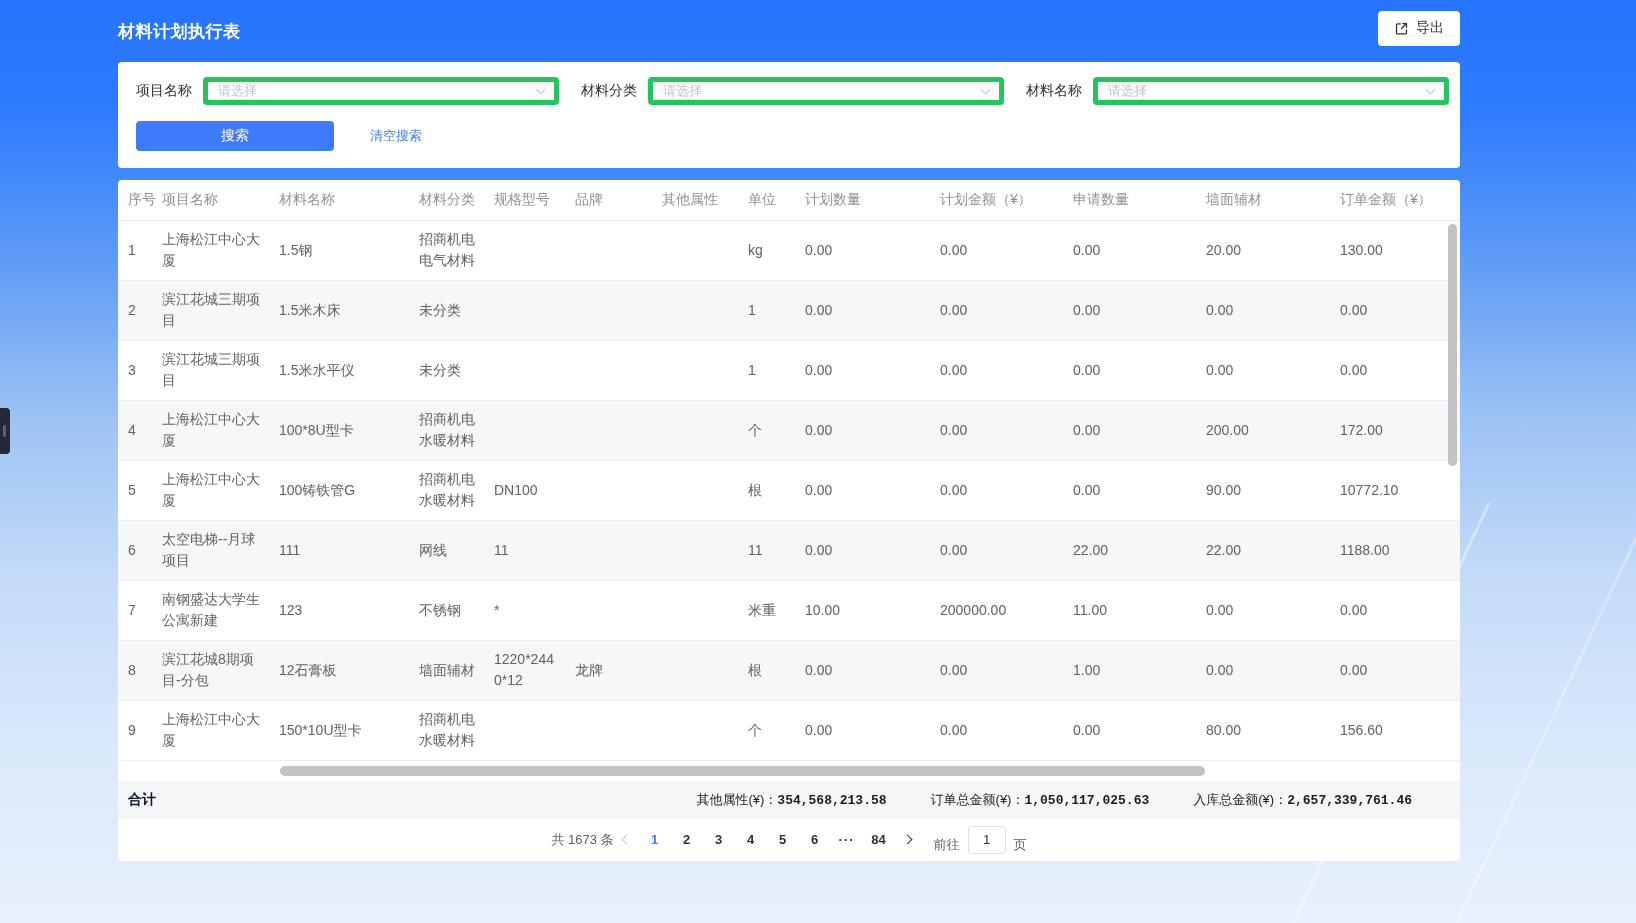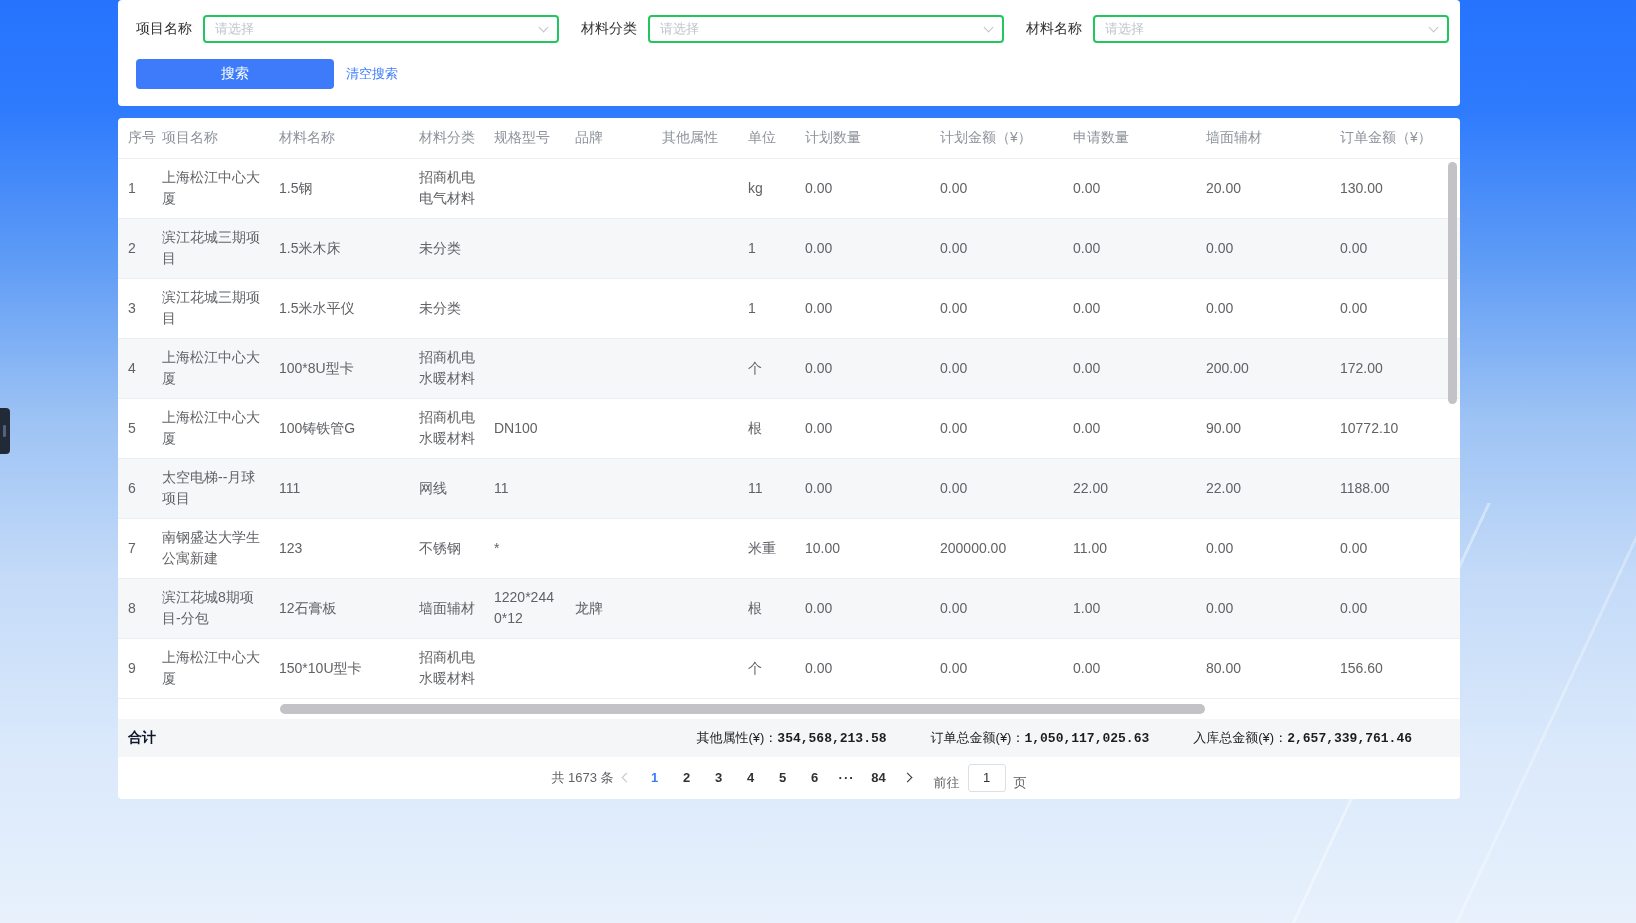--- a/index.html
+++ b/index.html
@@ -25,29 +25,29 @@
     border-radius:4px; height:35px; padding:0 16px; font-size:14px; color:#303133; cursor:pointer;
     font-family:inherit; margin-top:-6px; }
   .export-btn svg { display:block; }
 
   
   .filter-card { background:#fff; border-radius:4px; height:106px; padding:15px 18px 0; }
   .filter-row { display:flex; align-items:center; }
   .filter-field { display:flex; align-items:center; }
   .filter-field + .filter-field { margin-left:22px; }
   .filter-label { font-size:14px; color:#303133; margin-right:11px; white-space:nowrap; }
-  .select { width:356px; height:28px; border:2px solid #22c55e; border-radius:4px;
+  .select { width:356px; height:28px; border:5px solid #22c55e; border-radius:4px;
     display:flex; align-items:center; justify-content:space-between; padding:0 10px; cursor:pointer; background:#fff; }
   .select .ph { font-size:13px; color:#bfc4cc; }
   .chev { display:inline-block; width:7px; height:7px; border-left:1.5px solid #c0c4cc; border-bottom:1.5px solid #c0c4cc; }
   .chev.down { transform:rotate(-45deg); margin-top:-3px; }
   .filter-actions { margin-top:16px; display:flex; align-items:center; }
   .search-btn { width:198px; height:30px; background:#3d7bfb; color:#fff; border:none; border-radius:4px;
     font-size:14px; cursor:pointer; font-family:Liberation Mono, monospace; }
-  .clear-link { margin-left:12px; font-size:13px; color:#3d7bfb; cursor:pointer; text-decoration:none; }
+  .clear-link { margin-left:36px; font-size:13px; color:#3d7bfb; cursor:pointer; text-decoration:none; }
 
   
   .table-card { margin-top:12px; background:#fff; border-radius:4px; position:relative; }
   table { width:1342px; border-collapse:collapse; table-layout:fixed; }
   th, td { text-align:left; font-weight:400; padding:0 14px 0 0; overflow:hidden; }
   th:first-child, td:first-child { padding-left:10px; }
   th { height:40px; font-size:14px; color:#8e939b; font-weight:500; border-bottom:1px solid #ebeef5; white-space:nowrap; }
   td { height:60px; font-size:14px; color:#606266; line-height:21px; vertical-align:middle;
     border-bottom:1px solid #ebeef5; word-break:break-all; }
   tr.striped td { background:#f6f7f9; }
@@ -80,20 +80,33 @@
 </style>
 </head>
 <body>
 
 <div class="page">
   <div class="deco"></div>
   <div class="side-handle"></div>
 
   <div class="content">
 
+    <div class="topbar">
+      <div class="page-title">材料计划执行表</div>
+      <button class="export-btn">
+        <span>
+          <svg width="15" height="15" viewBox="0 0 24 24" fill="none" stroke="#303133" stroke-width="2" stroke-linecap="round" stroke-linejoin="round">
+            <path d="M14 4h6v6"></path>
+              <path d="M20 4l-8 8"></path>
+            <path d="M20 14v5a1.5 1.5 0 0 1-1.5 1.5h-13A1.5 1.5 0 0 1 4 19V6a1.5 1.5 0 0 1 1.5-1.5H10"></path>
+          </svg>
+        </span>
+        <span>导出</span>
+      </button>
+    </div>
 
     <div class="filter-card">
       <div class="filter-row">
         <div class="filter-field">
           <span class="filter-label">项目名称</span>
           <div class="select">
             <span class="ph">请选择</span>
             <span class="chev down"></span>
           </div>
         </div>

